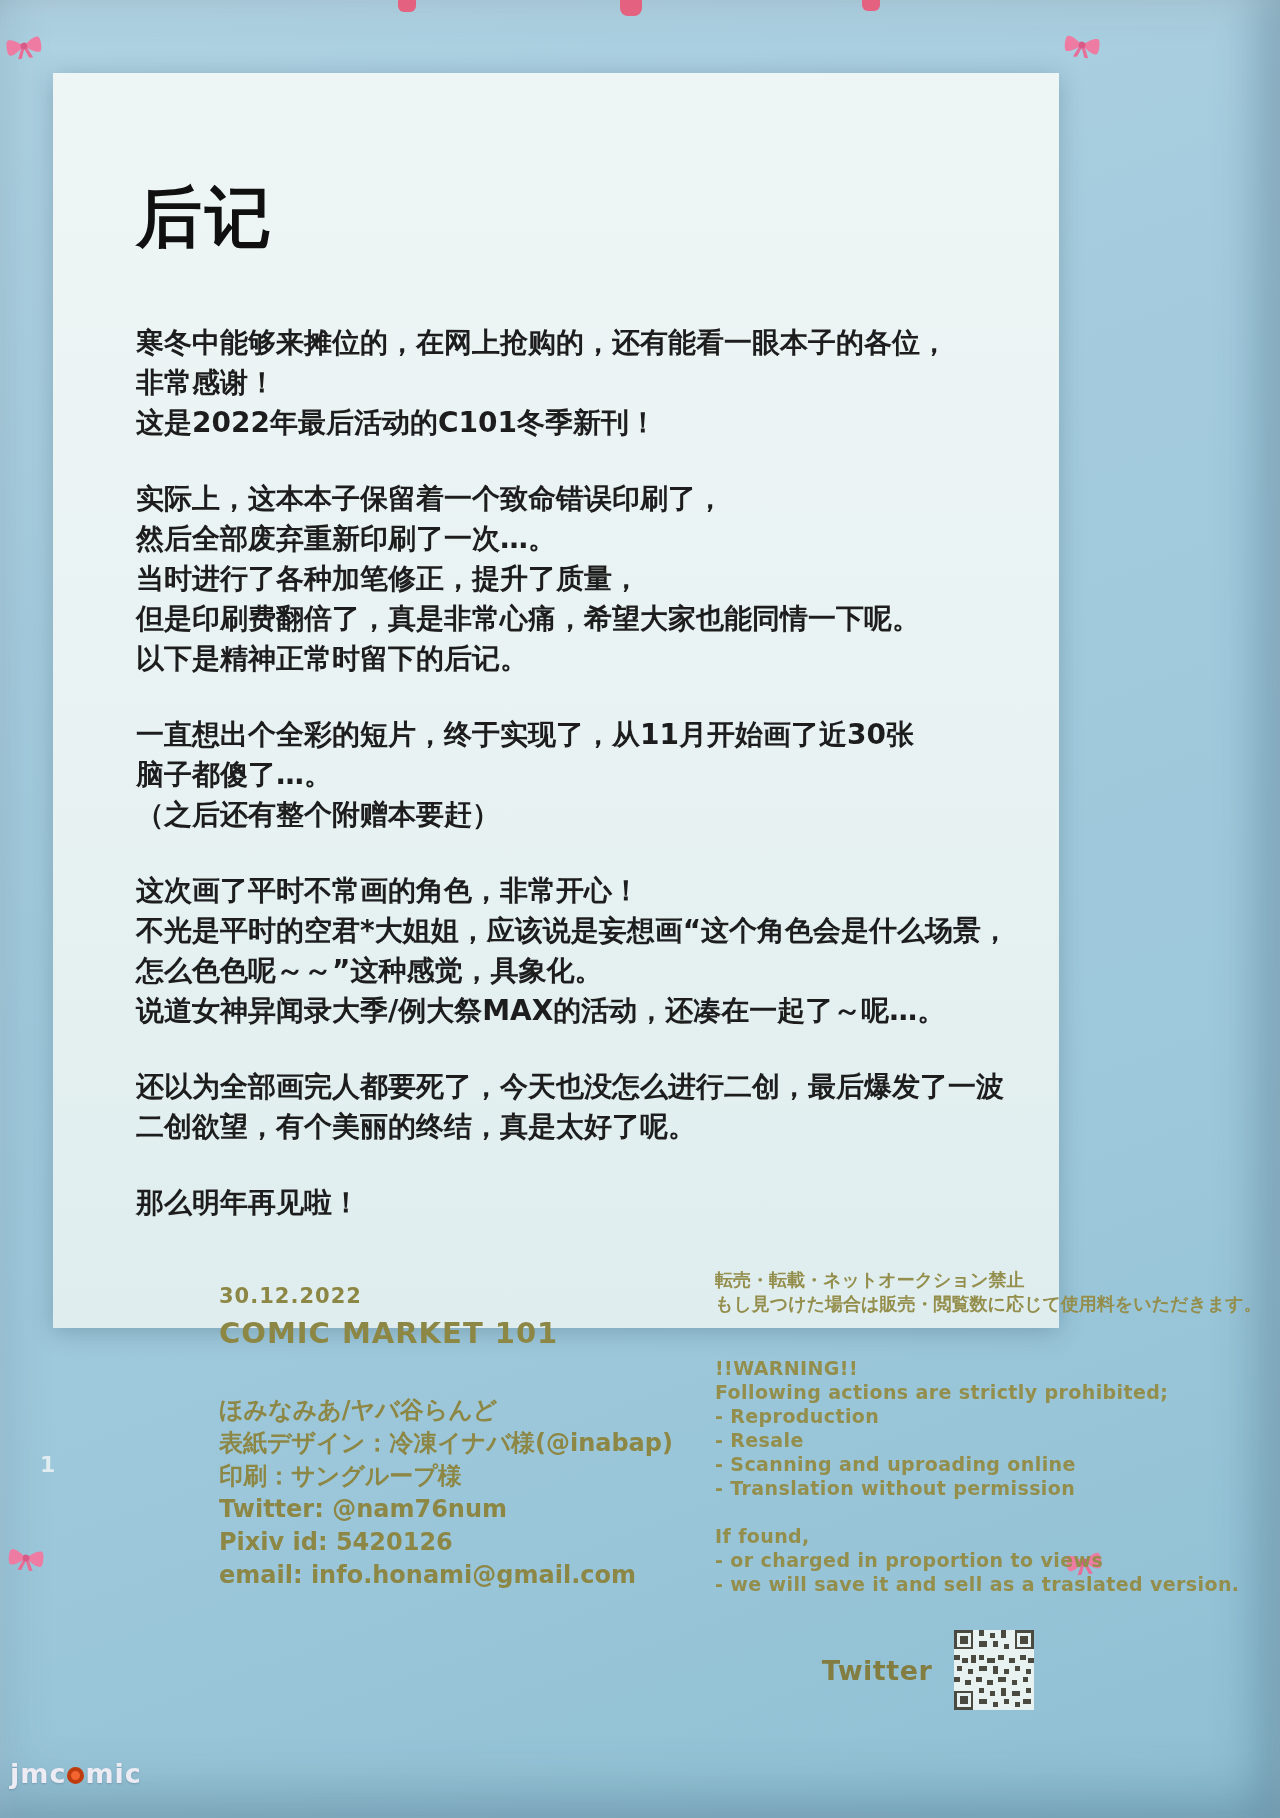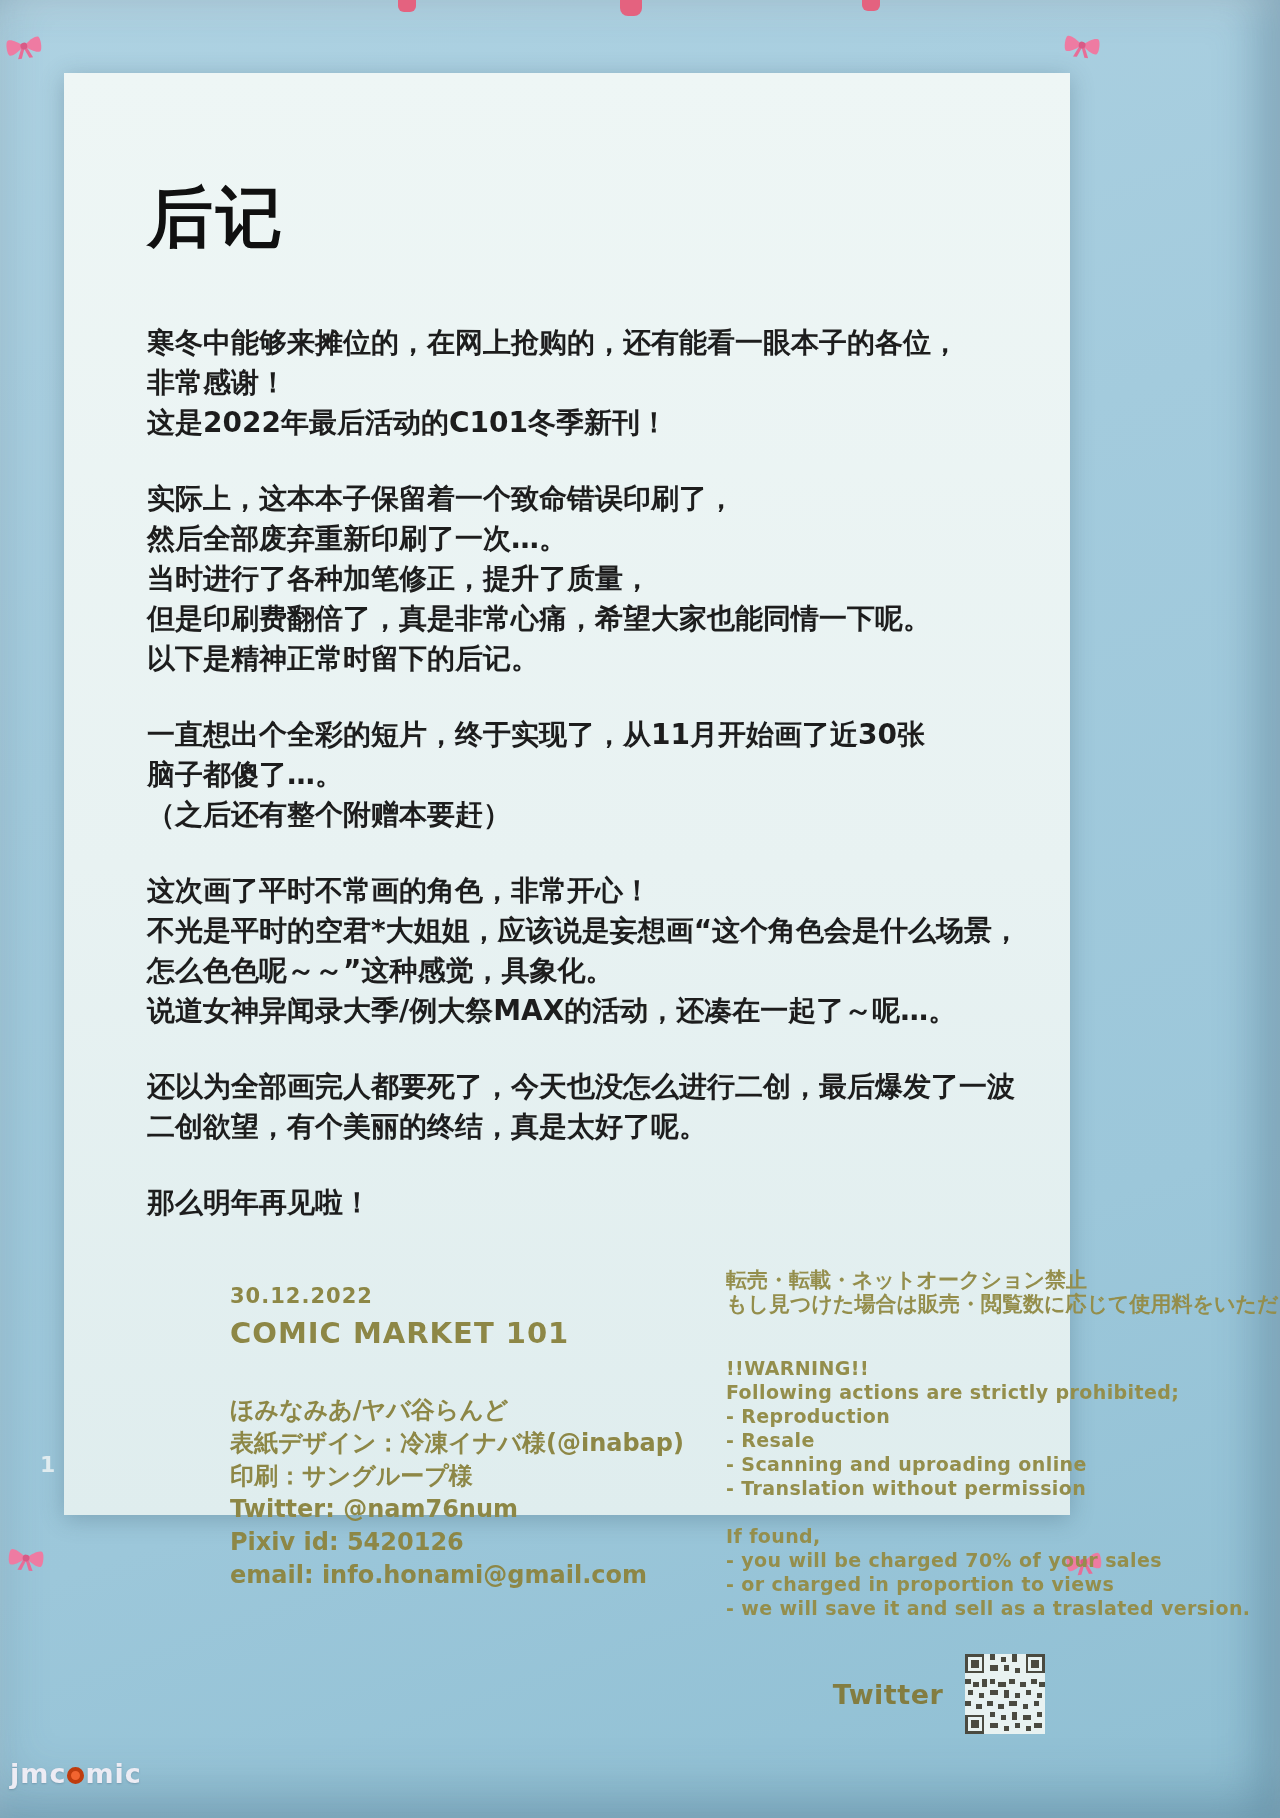--- a/index.html
+++ b/index.html
@@ -4,36 +4,36 @@
 <style>
   html,body{margin:0;padding:0;}
   body{
     width:1280px;height:1818px;position:relative;overflow:hidden;
     font-family:"DejaVu Sans",sans-serif;
     background:linear-gradient(160deg,#aed2e2 0%,#a3cbdd 35%,#9cc7da 70%,#8fbfd3 100%);
   }
   .edge-shade{position:absolute;inset:0;pointer-events:none;
     box-shadow:inset -26px 0 40px rgba(60,95,120,.25), inset 0 -30px 50px rgba(60,95,120,.22), inset 0 14px 24px rgba(255,255,255,.18);}
   .paper{
-    position:absolute;left:64px;top:73px;width:1006px;height:1442px;
+    position:absolute;left:53px;top:73px;width:1006px;height:1255px;
     background:linear-gradient(180deg,#eef6f5 0%,#e8f2f2 55%,#dfedee 100%);
     box-shadow:0 4px 22px rgba(50,80,100,.30);
   }
   .content{position:absolute;left:83px;top:0;right:28px;color:#1d1d1d;}
   .page-title{margin-top:100px;font-size:66px;font-weight:bold;letter-spacing:3px;color:#101010;}
   .bodytext{margin-top:60px;font-size:28px;line-height:40px;font-weight:600;color:#1d1d1d;}
   .bodytext .para{margin:0 0 36px 0;}
   .line{white-space:nowrap;}
   .footer{position:absolute;left:83px;top:1195px;right:20px;height:480px;}
   .footer-left{position:absolute;left:0;top:16px;color:#8d8746;}
   .fl-date{font-size:21px;font-weight:bold;letter-spacing:1px;}
   .fl-event{font-size:29px;font-weight:bold;letter-spacing:1px;margin-top:8px;}
   .fl-credits{margin-top:44px;font-size:24px;font-weight:bold;line-height:33px;}
   .footer-right{position:absolute;left:496px;top:0;width:428px;color:#948e4c;font-weight:bold;}
-  .fr-jp{font-size:21px;line-height:24px;letter-spacing:0;font-family:Liberation Serif, serif;}
+  .fr-jp{font-size:18px;line-height:24px;letter-spacing:0;font-family:Liberation Serif, serif;}
   .fr-warnblock{margin-top:40px;font-size:19px;line-height:24px;letter-spacing:.4px;}
   .fr-foundblock{margin-top:24px;font-size:19px;line-height:24px;letter-spacing:.4px;}
   .fr-twitter-row{margin-top:34px;display:flex;justify-content:center;align-items:center;gap:22px;padding-right:2px;}
   .fr-twitter-label{font-size:27px;font-weight:bold;color:#837d41;letter-spacing:.5px;}
   .qr{width:80px;height:80px;}
   .bow{position:absolute;width:38px;height:26px;}
   .bow-tl{left:5px;top:34px;transform:rotate(-8deg);}
   .bow-tr{left:1063px;top:33px;transform:rotate(7deg);}
   .bow-bl{left:7px;top:1546px;transform:rotate(5deg);}
   .bow-br{left:1065px;top:1550px;transform:rotate(-6deg);}
@@ -139,21 +139,20 @@
         <div class="fr-warnblock">
           <div class="line">!!WARNING!!</div>
           <div class="line">Following actions are strictly prohibited;</div>
           <div class="line">- Reproduction</div>
           <div class="line">- Resale</div>
           <div class="line">- Scanning and uproading online</div>
           <div class="line">- Translation without permission</div>
         </div>
         <div class="fr-foundblock">
           <div class="line">If found,</div>
-          <div class="line">- you will be charged 70% of your sales</div>
           <div class="line">- or charged in proportion to views</div>
           <div class="line">- we will save it and sell as a traslated version.</div>
         </div>
         <div class="fr-twitter-row">
           <span class="fr-twitter-label">Twitter</span>
           <svg class="qr" viewBox="0 0 29 29" shape-rendering="crispEdges">
             <rect x="0" y="0" width="29" height="29" fill="#e8f2f1"></rect>
             <g fill="#4a4a40">
               <rect x="0" y="0" width="7" height="7"></rect>
                 <rect x="22" y="0" width="7" height="7"></rect>

